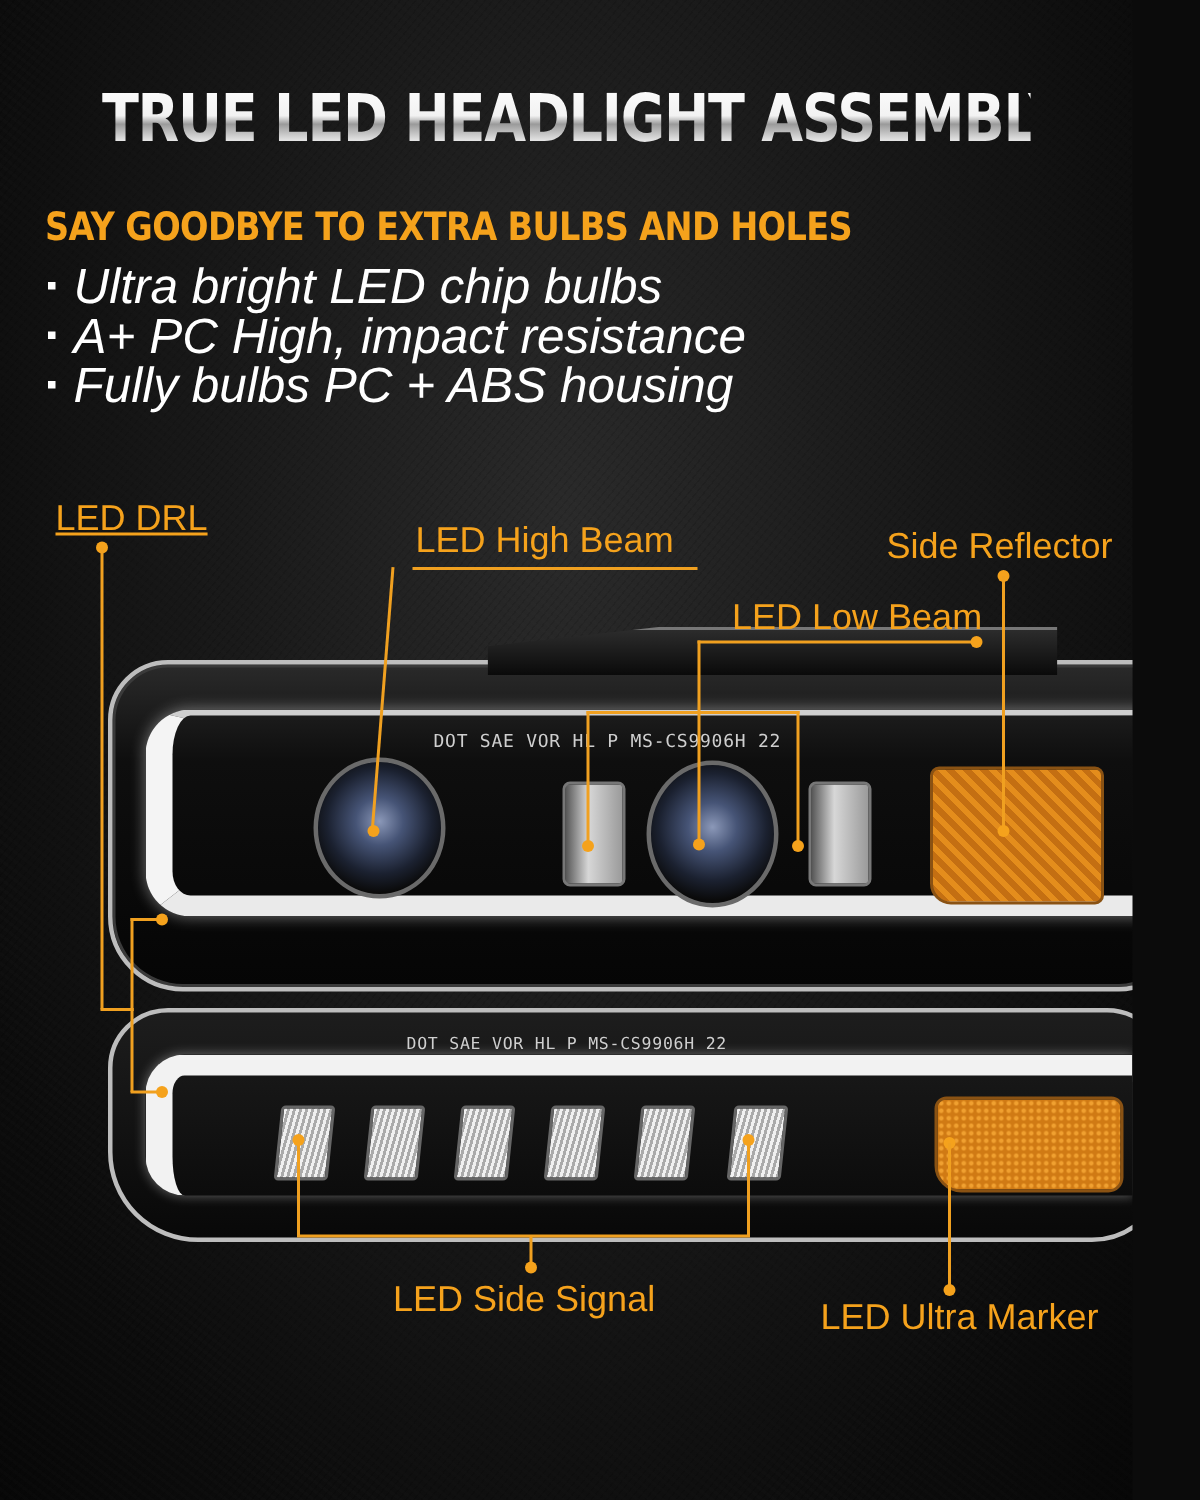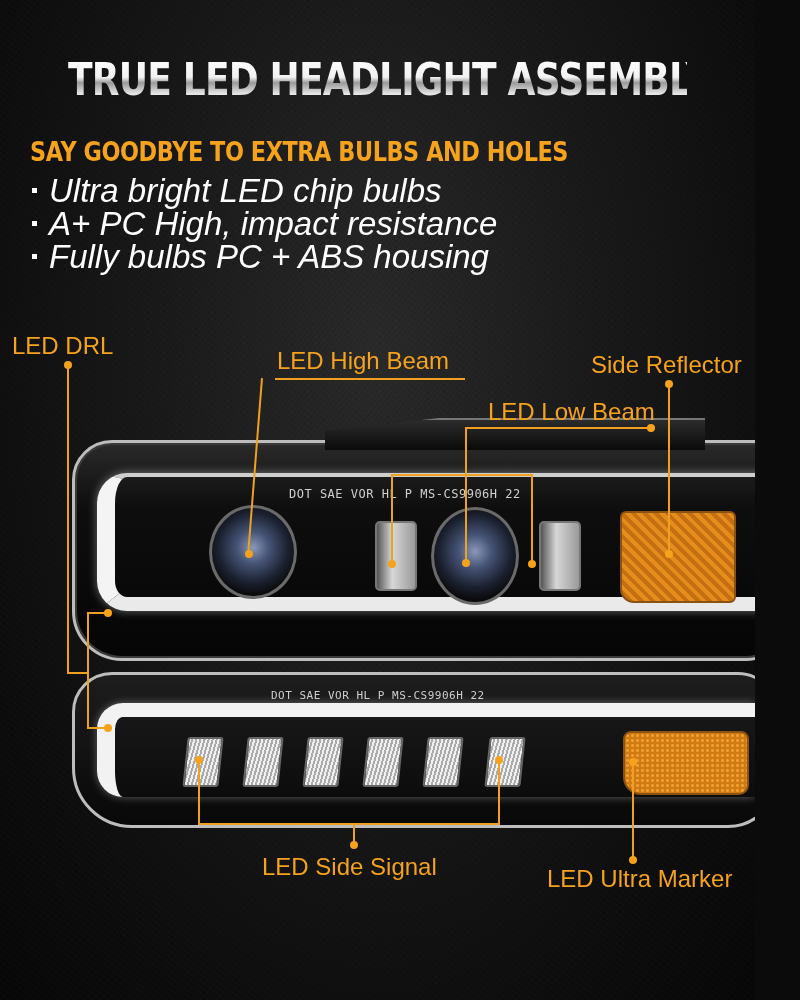--- a/index.html
+++ b/index.html
@@ -129,21 +129,21 @@
     <div class="dot-text" style="left:196px;top:14px;font-size:11px;">DOT SAE VOR HL P MS-CS9906H 22</div>
     <div class="turn-led" style="left:110px;"></div>
     <div class="turn-led" style="left:170px;"></div>
     <div class="turn-led" style="left:230px;"></div>
     <div class="turn-led" style="left:290px;"></div>
     <div class="turn-led" style="left:350px;"></div>
     <div class="turn-led" style="left:412px;"></div>
     <div class="amber-lower"></div>
   </div>
 
-  <div class="label" style="left:12px;top:332px;">LED DRL</div>
+  <div class="label" style="left:37px;top:332px;text-decoration:underline;">LED DRL</div>
   <div class="pin" style="left:64px;top:361px;"></div>
   <div class="line" style="left:67px;top:365px;width:2px;height:308px;"></div>
   <div class="line" style="left:67px;top:672px;width:22px;height:2px;"></div>
   <div class="line" style="left:87px;top:612px;width:2px;height:62px;"></div>
   <div class="line" style="left:87px;top:612px;width:22px;height:2px;"></div>
   <div class="pin" style="left:104px;top:609px;"></div>
   <div class="line" style="left:87px;top:672px;width:2px;height:56px;"></div>
   <div class="line" style="left:87px;top:727px;width:22px;height:2px;"></div>
   <div class="pin" style="left:104px;top:724px;"></div>
 

